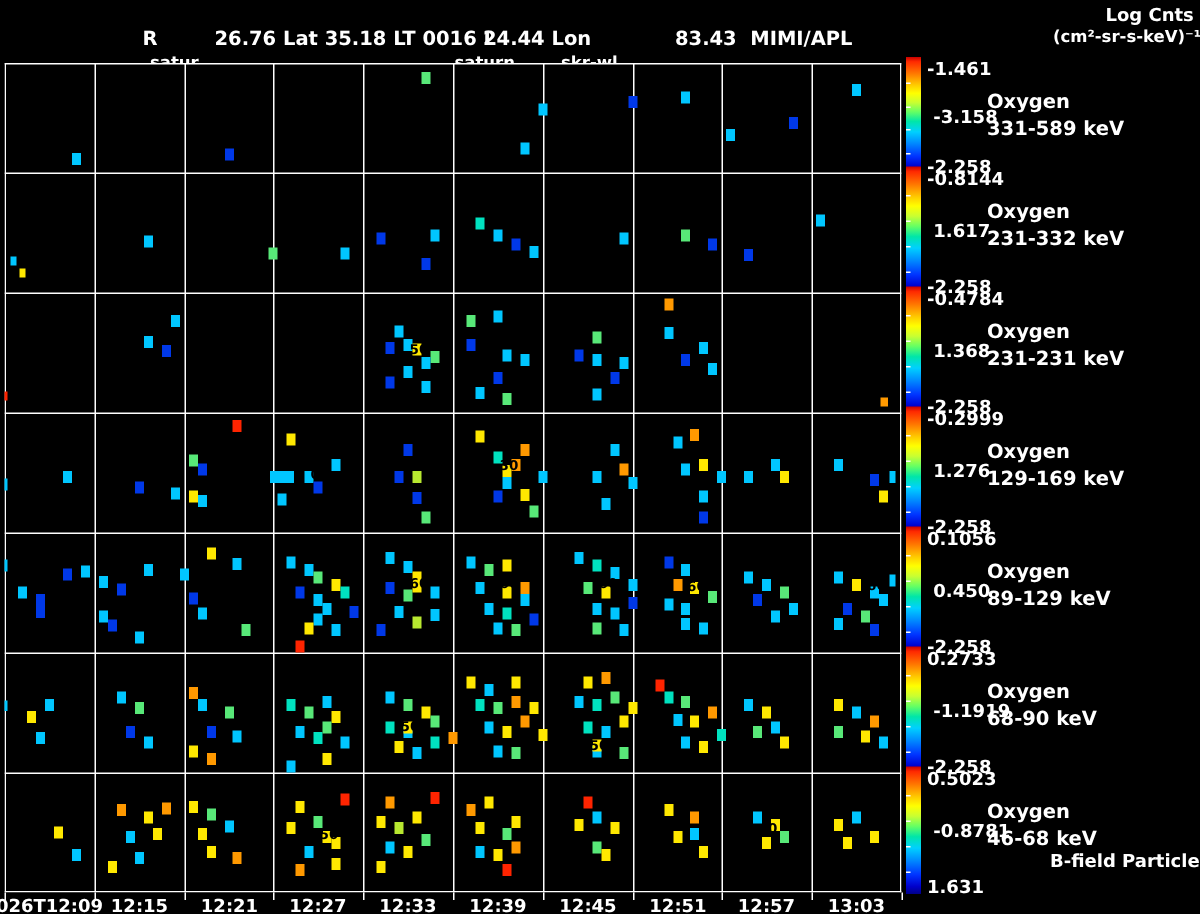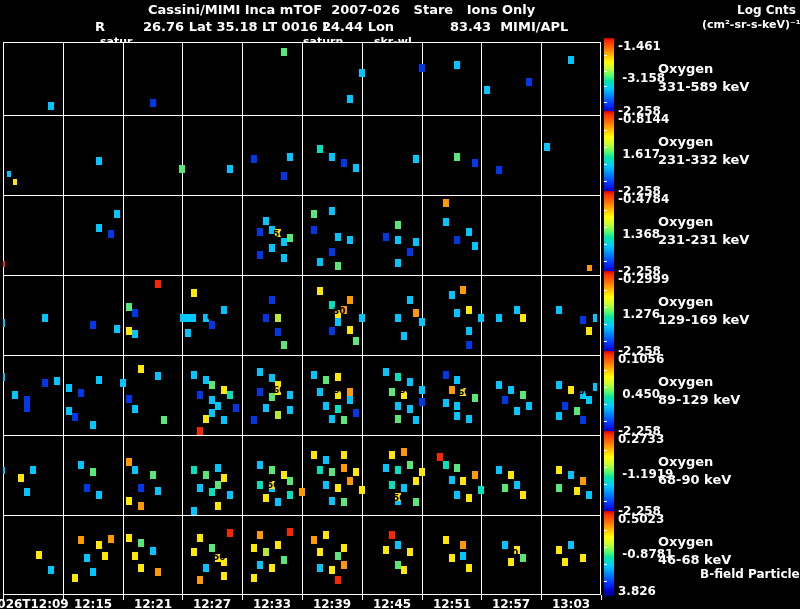--- a/index.html
+++ b/index.html
@@ -25,21 +25,20 @@
   .species-label{position:absolute;left:658px;font-size:13px;line-height:14px;white-space:pre;}
   .time-label{position:absolute;font-size:12px;transform:translateX(-50%);white-space:pre;}
   .axis-tick{position:absolute;width:1px;height:5px;background:#fff;top:595px;}
   .topann{position:absolute;top:35px;font-size:11px;white-space:pre;}
 </style>
 </head>
 <body>
 
 <div id="screen">
 
-  <span class="abs txt t13" style="left:148px;top:3px;">Cassini/MIMI Inca mTOF  2007-026   Stare   Ions Only</span>
   <span class="abs txt t13" style="left:95px;top:20px;">R</span>
   <span class="abs txt t13" style="left:143px;top:20px;">26.76 Lat 35.18 LT 0016 L</span>
   <span class="abs txt t13" style="left:322px;top:20px;">24.44 Lon</span>
   <span class="abs txt t13" style="left:450px;top:20px;">83.43  MIMI/APL</span>
 
   <span class="abs txt t12" style="left:737px;top:4px;">Log Cnts</span>
   <span class="abs txt t11" style="left:702px;top:19px;">(cm²-sr-s-keV)⁻¹</span>
 
   <span class="topann" style="left:100px;">satur</span>
   <span class="topann" style="left:303px;">saturn</span>
@@ -489,21 +488,21 @@
       <div class="species-label" style="top: 455px;">Oxygen</div>
       <div class="species-label" style="top: 473px;">68-90 keV</div>
       <div class="abs colorbar" style="top: 511px; height: 85px;">
         <div class="bar-tick" style="top: 19px;"></div>
         <div class="bar-tick" style="top: 36px;"></div>
         <div class="bar-tick" style="top: 53px;"></div>
         <div class="bar-tick" style="top: 70px;"></div>
       </div>
       <div class="scale-label" style="top: 513px;">0.5023</div>
       <div class="scale-label" style="top: 548px;"> -0.8781</div>
-      <div class="scale-label" style="top: 585px;">3.826</div>
+      <div class="scale-label" style="top: 585px;">1.631</div>
       <div class="species-label" style="top: 535px;">Oxygen</div>
       <div class="species-label" style="top: 553px;">46-68 keV</div>
     </div>
 
   <div id="bottom-axis">
       <div class="axis-tick" style="left: 3px;"></div>
       <div class="axis-tick" style="left: 63px;"></div>
       <div class="axis-tick" style="left: 123px;"></div>
       <div class="axis-tick" style="left: 182px;"></div>
       <div class="axis-tick" style="left: 242px;"></div>

